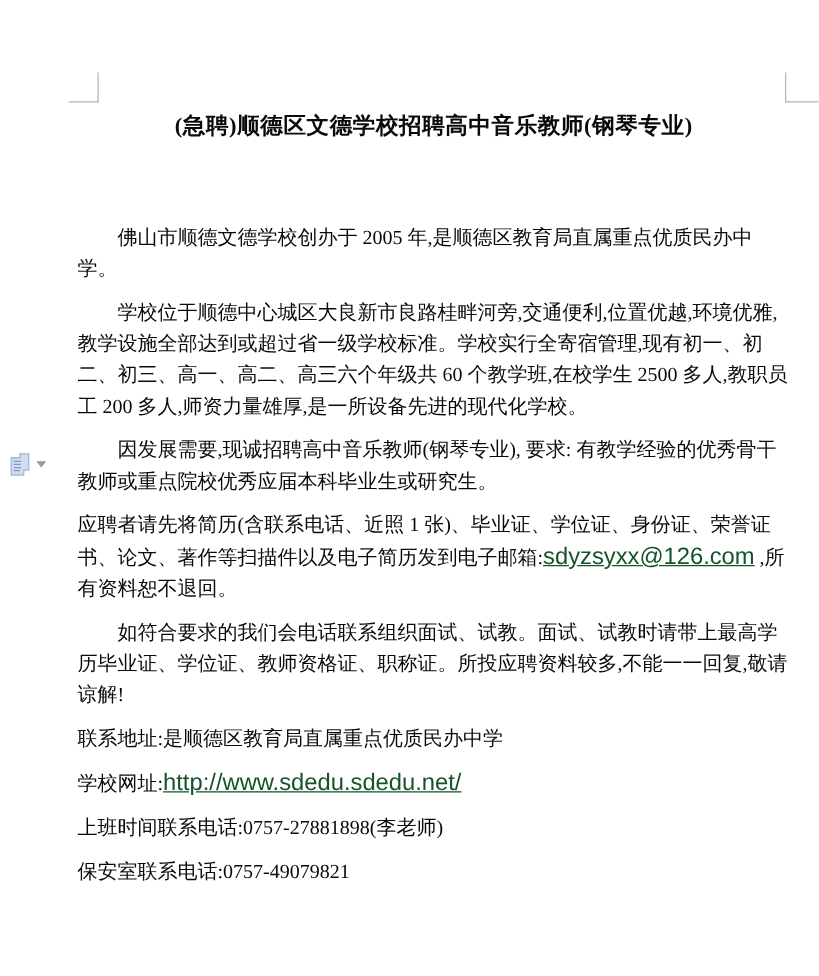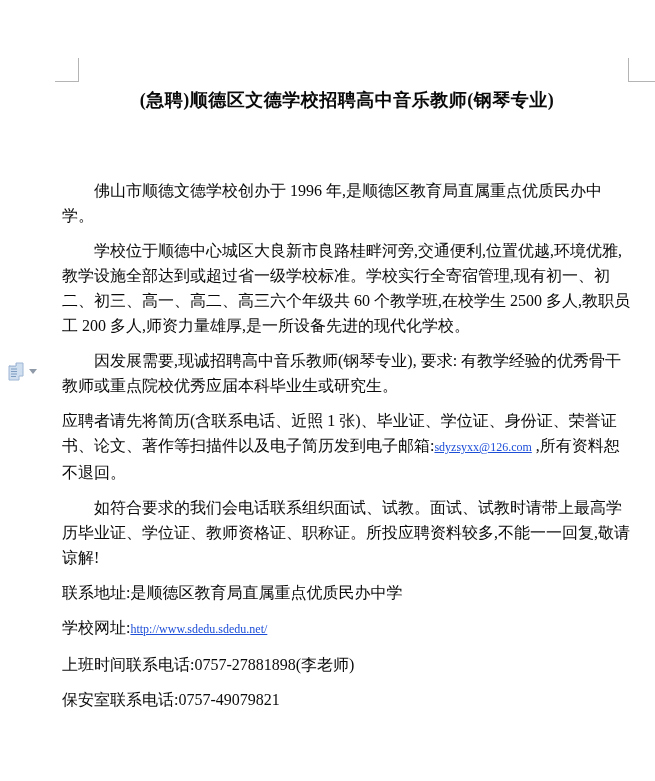--- a/index.html
+++ b/index.html
@@ -24,23 +24,23 @@
   .title{
     font-size:18px;
     font-weight:bold;
     text-align:center;
     margin:8px 0 66px 0;
     letter-spacing:0.5px;
   }
   .para{font-size:16px;line-height:25px;margin:0 0 10px 0;word-break:break-all;}
   .indent{text-indent:32px;}
   .doclink{
-    color:#1d4ed8;
-    font-family:Liberation Serif, serif;
-    font-size:12px;
+    color:#14532d;
+    font-family:Liberation Sans, sans-serif;
+    font-size:19px;
     text-decoration:underline;
     cursor:pointer;
   }
 </style>
 </head>
 <body>
 
 <div class="page">
 
   <div class="crop crop-left"></div>
@@ -55,21 +55,21 @@
       <line x1="3" y1="12" x2="9" y2="12" stroke="#7d9cc0" stroke-width="1"></line>
       <line x1="3" y1="14.5" x2="8" y2="14.5" stroke="#7d9cc0" stroke-width="1"></line>
     </svg>
     <span class="dd-arrow"></span>
   </div>
 
   <div class="content">
 
     <h1 class="title">(急聘)顺德区文德学校招聘高中音乐教师(钢琴专业)</h1>
 
-    <p class="para indent">佛山市顺德文德学校创办于 1996 年,是顺德区教育局直属重点优质民办中学。</p>
+    <p class="para indent">佛山市顺德文德学校创办于 2005 年,是顺德区教育局直属重点优质民办中学。</p>
 
     <p class="para indent">学校位于顺德中心城区大良新市良路桂畔河旁,交通便利,位置优越,环境优雅,教学设施全部达到或超过省一级学校标准。学校实行全寄宿管理,现有初一、初二、初三、高一、高二、高三六个年级共 60 个教学班,在校学生 2500 多人,教职员工 200 多人,师资力量雄厚,是一所设备先进的现代化学校。</p>
 
     <p class="para indent">因发展需要,现诚招聘高中音乐教师(钢琴专业), 要求: 有教学经验的优秀骨干教师或重点院校优秀应届本科毕业生或研究生。</p>
 
 
     <p class="para"><span>应聘者请先将简历(含联系电话、近照 1 张)、毕业证、学位证、身份证、荣誉证书、论文、著作等扫描件以及电子简历发到电子邮箱:</span><a class="doclink" href="#">sdyzsyxx@126.com</a><span> ,所有资料恕不退回。</span></p>
 
     <p class="para indent">如符合要求的我们会电话联系组织面试、试教。面试、试教时请带上最高学历毕业证、学位证、教师资格证、职称证。所投应聘资料较多,不能一一回复,敬请谅解!</p>
 

